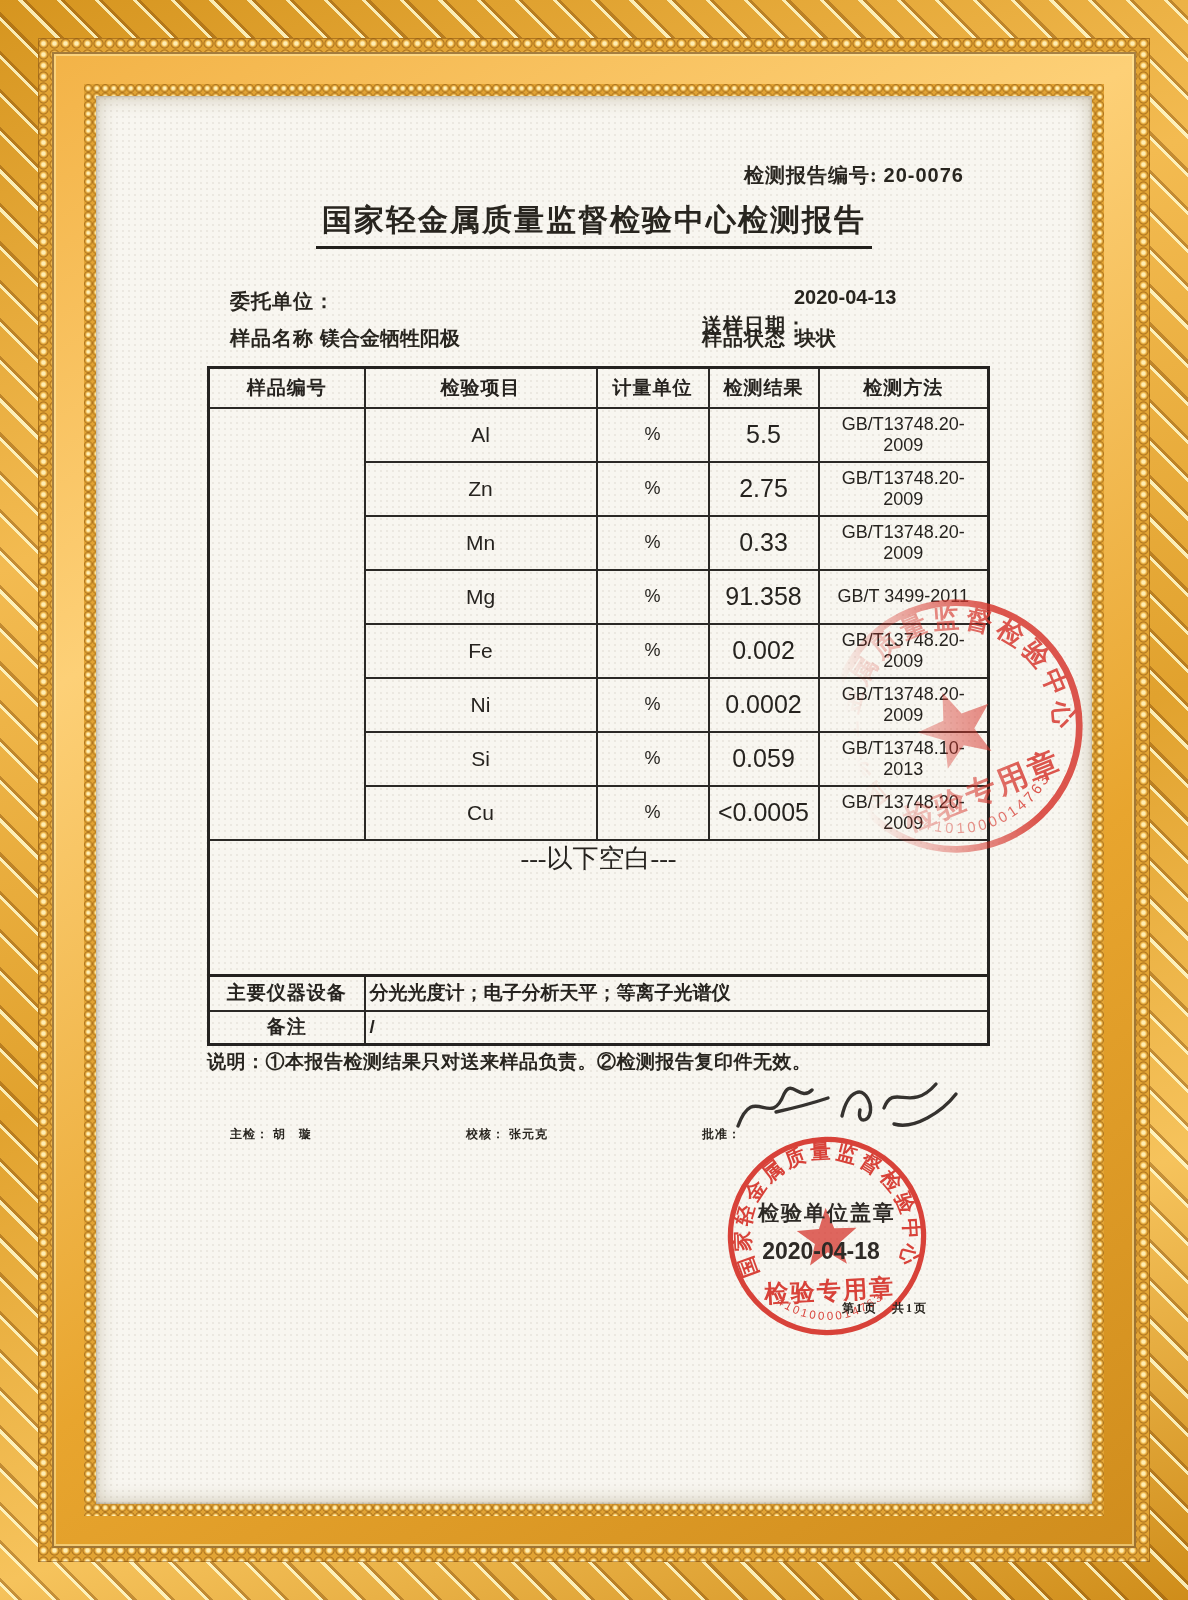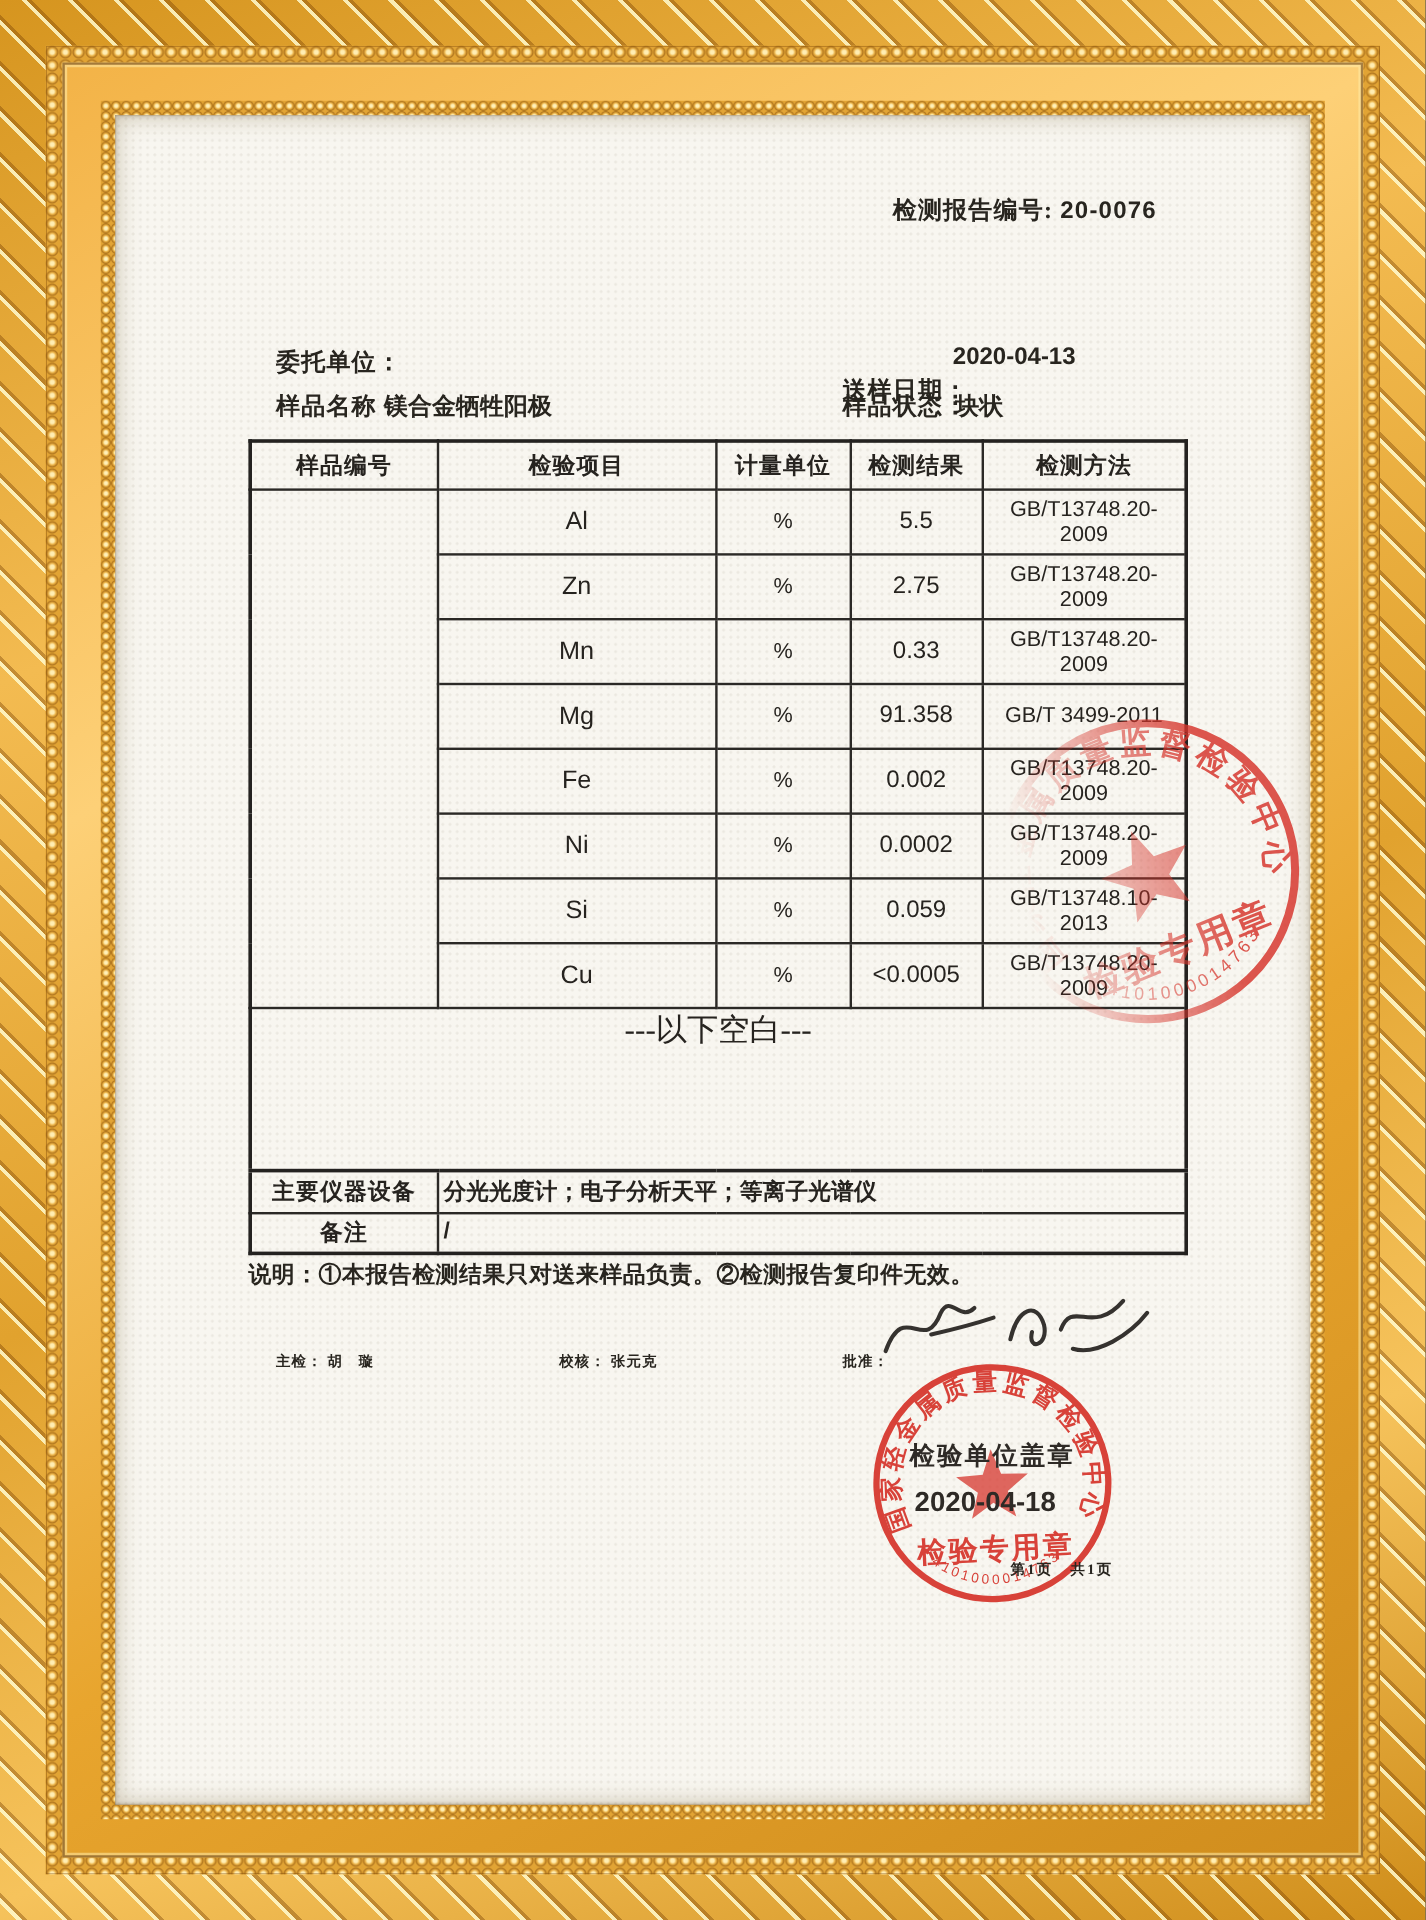--- a/index.html
+++ b/index.html
@@ -43,21 +43,21 @@
   .meta-value.sans { font-weight:700; }
 
   
   table.report { position:absolute; left:111px; top:270px; width:780px;
     border-collapse:collapse; table-layout:fixed; text-align:center; color:#26231f; }
   table.report th, table.report td { border:2px solid #2b2926; padding:0 4px; }
   table.report { border:3px solid #242220; }
   th.hd { height:40px; font-size:19px; font-weight:700; letter-spacing:1px; }
   td.elem { height:54px; font-family:"Liberation Sans","DejaVu Sans",sans-serif; font-size:21px; font-weight:500; }
   td.unit { font-family:"Liberation Sans","DejaVu Sans",sans-serif; font-size:18px; }
-  td.res  { font-family:"Liberation Sans","DejaVu Sans",sans-serif; font-size:20px; }
+  td.res  { font-family:"Liberation Sans","DejaVu Sans",sans-serif; font-size:25px; }
   td.meth { font-family:"Liberation Sans","DejaVu Sans",sans-serif; font-size:18px; }
   td.blankrow { height:136px; vertical-align:top; padding-top:8px; font-size:26px; border-top:3px solid #242220; }
   td.instr-label, td.remark-label { font-size:19px; font-weight:700; letter-spacing:1px; }
   tr.instr td { height:35px; border-top:3px solid #242220; }
   tr.remark td { height:34px; }
   td.instr-value, td.remark-value { text-align:left; padding-left:12px; font-size:19px; font-weight:600; }
 
   .notes { left:111px; top:953px; font-size:19px; font-weight:600; letter-spacing:.5px; }
 
   .sig { top:1030px; font-size:12px; font-weight:600; letter-spacing:1px; }
@@ -86,20 +86,23 @@
   <div class="f3"></div>
   <div class="f4"></div>
 
   <div class="paper">
 
     <div class="abs report-no">
       <span>检测报告编号:</span>
       <span class="num">20-0076</span>
     </div>
 
+    <div class="abs title-wrap">
+      <span class="title">国家轻金属质量监督检验中心检测报告</span>
+    </div>
 
     <div class="abs meta-label" style="left:134px; top:192px;">委托单位：</div>
     <div class="abs meta-label" style="left:606px; top:192px;margin-top:24px;">送样日期：</div>
     <div class="abs meta-value sans" style="left:698px; top:190px;">2020-04-13</div>
 
     <div class="abs meta-label" style="left:134px; top:229px;">样品名称：</div>
     <div class="abs meta-value" style="left:224px; top:229px;">镁合金牺牲阳极</div>
     <div class="abs meta-label" style="left:606px; top:229px;">样品状态：</div>
     <div class="abs meta-value" style="left:700px; top:229px;">块状</div>
 

